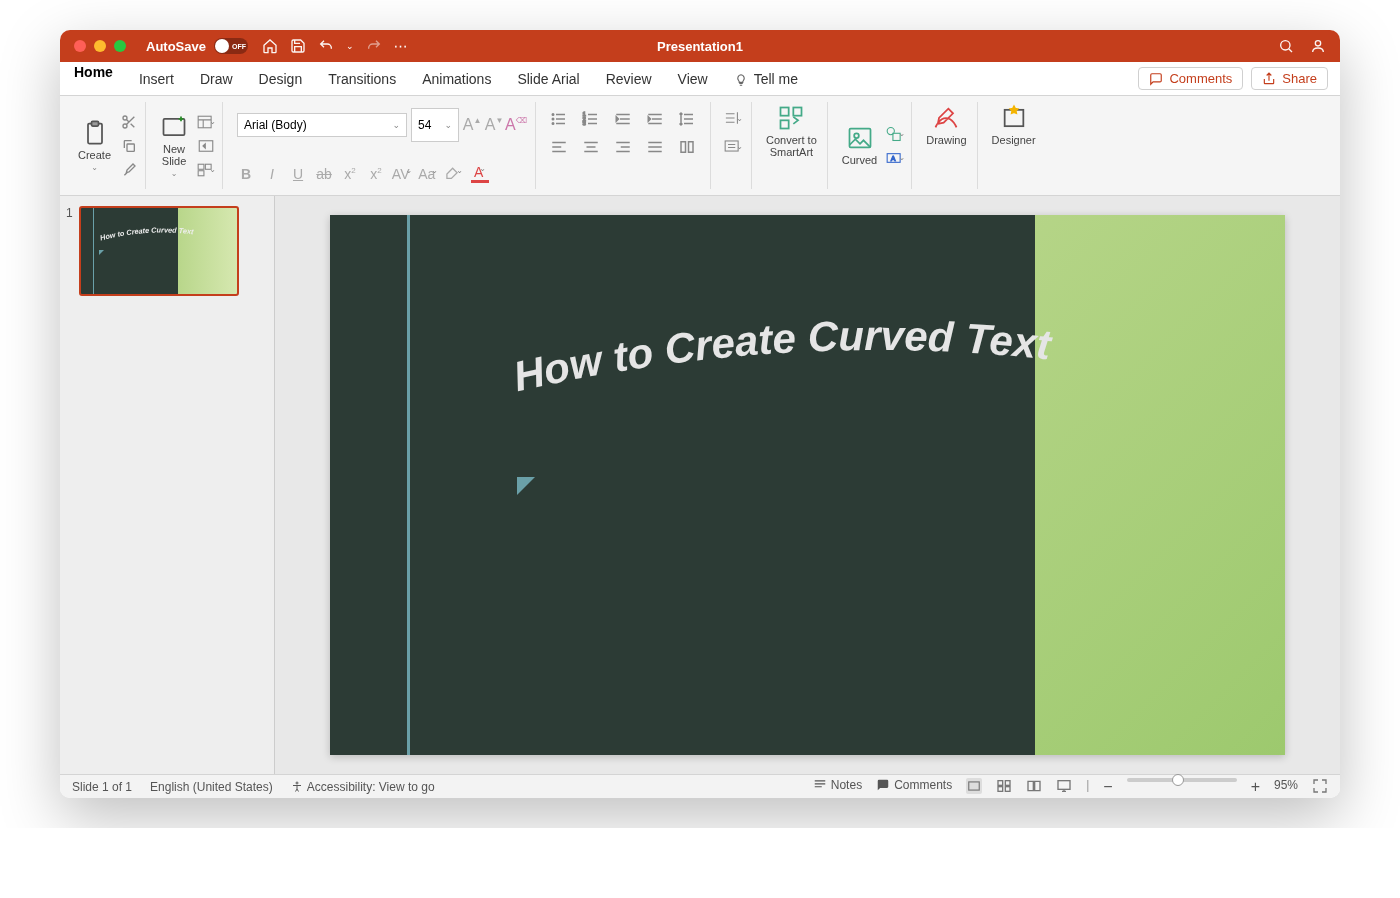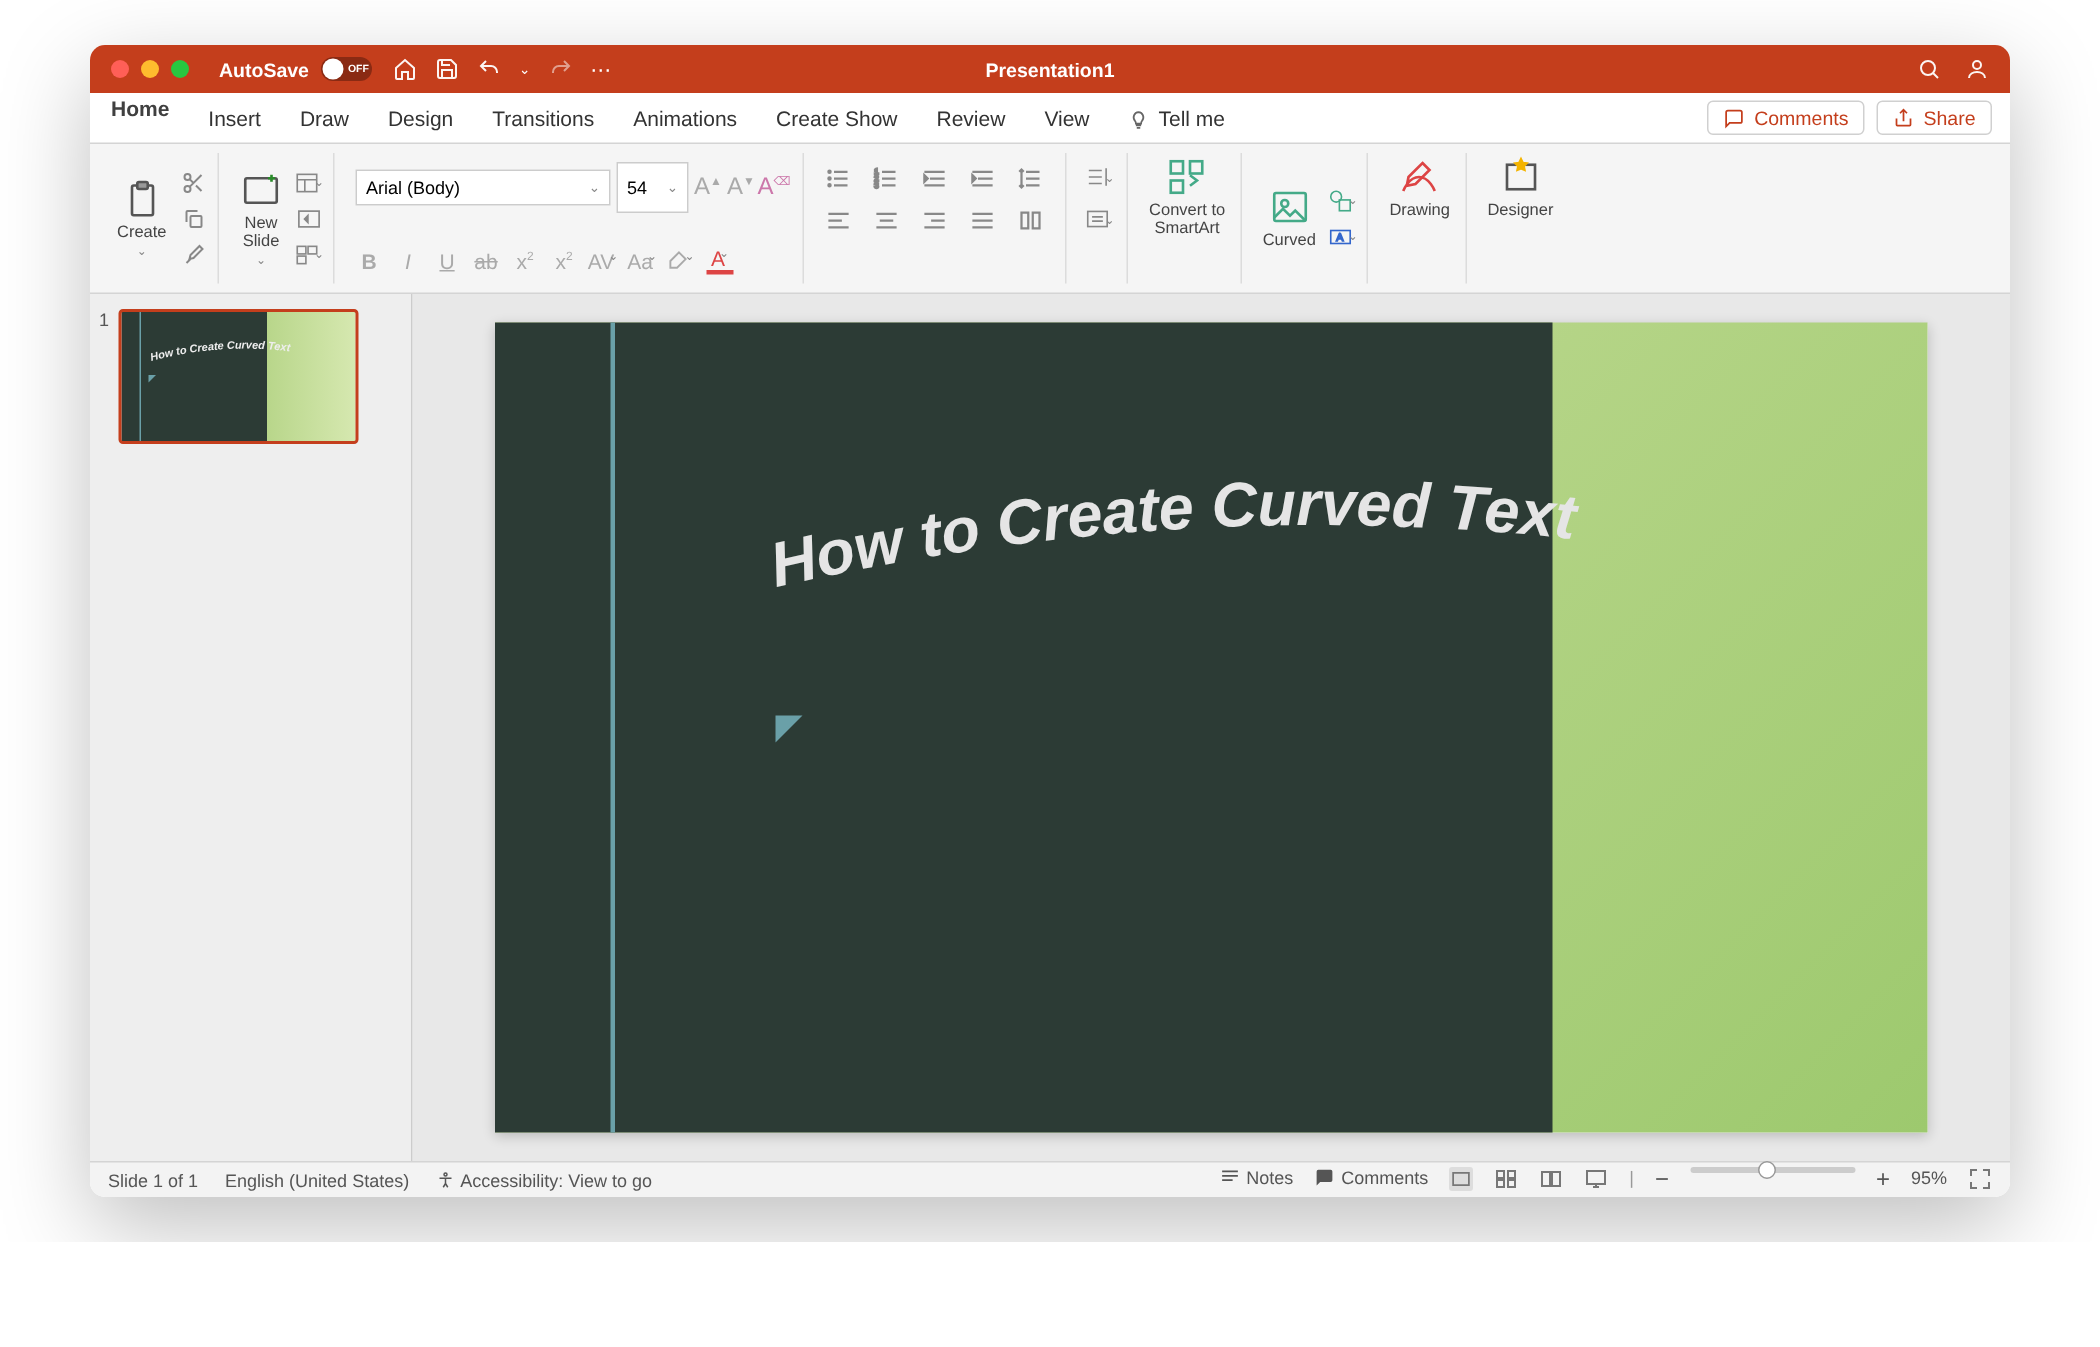--- a/index.html
+++ b/index.html
@@ -12,21 +12,21 @@
   .autosave { margin-left:20px; display:flex; align-items:flex-end; gap:8px; font-weight:600;}
   .toggle { width:34px; height:16px; background:#8a2a13; border-radius:8px; position:relative; display:flex; align-items:center;}
   .toggle .knob{ width:14px; height:14px; background:#fff; border-radius:50%; margin-left:1px;}
   .toggle .off{ font-size:7px; color:#fff; margin-left:3px; font-weight:700;}
   .qat { display:flex; gap:12px; margin-left:14px; align-items:center;}
   .qat-icon { width:16px; height:16px; color:#fff; opacity:.95; cursor:pointer;}
   .title { position:absolute; left:50%; transform:translateX(-50%); font-weight:600;}
   .title-right { margin-left:auto; display:flex; gap:16px; padding-right:14px; align-items:center;}
   .ribbon-tabs { height:34px; background:#fff; border-bottom:1px solid #d4d4d4; display:flex; align-items:center; padding:0 12px; gap:22px; font-size:14px; color:#333;}
   .tab { padding:6px 2px; cursor:pointer;}
-  .tab.active { color:#404040; font-weight:700; border-bottom:3px solid #c43e1c; padding-bottom:16px;}
+  .tab.active { color:#000000; font-weight:700; border-bottom:3px solid #c43e1c; padding-bottom:16px;}
   .ribbon-right { margin-left:auto; display:flex; gap:8px;}
   .pill { border:1px solid #d0d0d0; border-radius:4px; padding:3px 10px; font-size:13px; display:flex; align-items:center; gap:6px; cursor:pointer;}
   .pill.red-text { color:#c43e1c; }
   .ribbon { height:100px; background:#f5f5f5; border-bottom:1px solid #d4d4d4; display:flex; padding:6px 8px; gap:4px;}
   .group { display:flex; flex-direction:column; align-items:center; padding:0 6px; border-right:1px solid #dcdcdc; justify-content:space-between; }
   .group:last-child{border:none;}
   .group-body { flex:1; display:flex; align-items:center; gap:4px;}
   .big { display:flex; flex-direction:column; align-items:center; gap:2px; cursor:pointer; padding:2px 4px;}
   .big .lbl{ font-size:11px; color:#444; text-align:center; line-height:1.1;}
   .icon24{ width:28px; height:28px;}
@@ -113,21 +113,21 @@
     </div>
   </div>
 
   <div class="ribbon-tabs">
     <div class="tab active">Home</div>
     <div class="tab">Insert</div>
     <div class="tab">Draw</div>
     <div class="tab">Design</div>
     <div class="tab">Transitions</div>
     <div class="tab">Animations</div>
-    <div class="tab">Create Show</div>
+    <div class="tab">Slide Arial</div>
     <div class="tab">Review</div>
     <div class="tab">View</div>
     <div class="tab" style="display:flex;align-items:flex-end;gap:6px;">
       <svg width="14" height="14" viewBox="0 0 24 24" fill="none" stroke="#666" stroke-width="2">
           <path d="M9 18h6M10 21h4M12 3a6 6 0 00-4 10c1 1 1 2 1 3h6c0-1 0-2 1-3a6 6 0 00-4-10z"></path>
         </svg>
       <span>Tell me</span>
     </div>
     <div class="ribbon-right">
       <div class="pill red-text">

